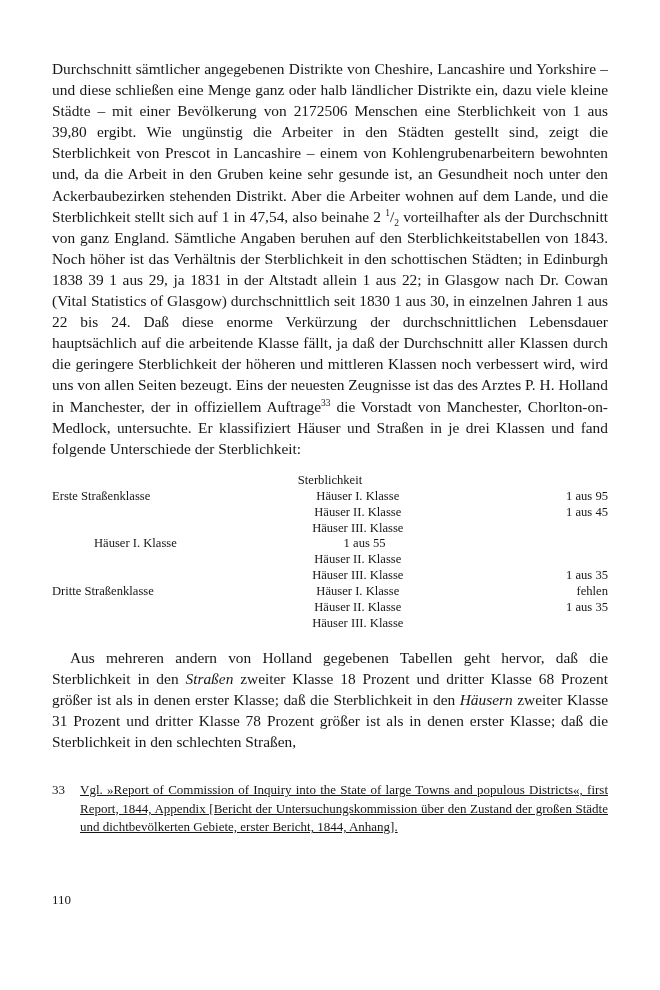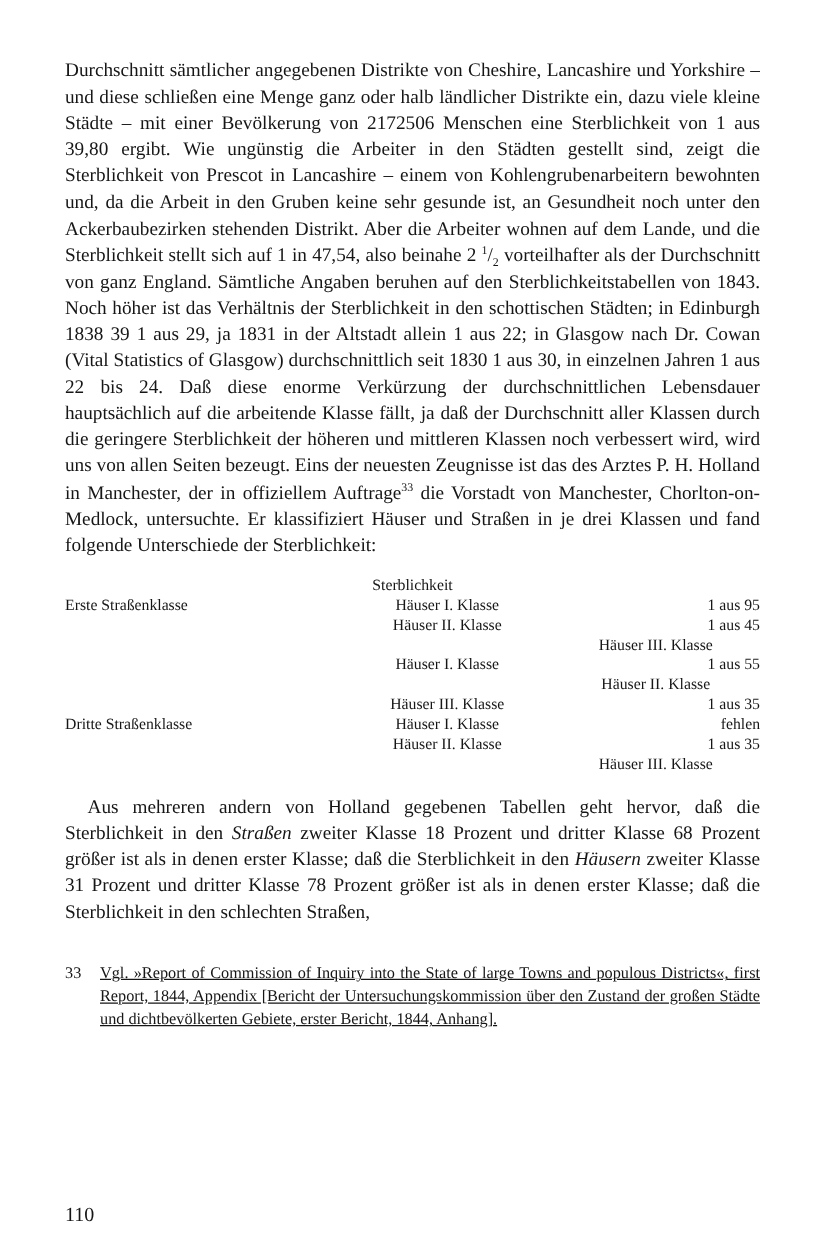--- a/index.html
+++ b/index.html
@@ -9,21 +9,21 @@
     height: 990px;
     font-family: "Liberation Serif", serif;
     color: #161616;
     position: relative;
     overflow: hidden;
   }
   .page {
     position: relative;
     width: 660px;
     height: 990px;
-    padding: 46px 52px 0 52px;
+    padding: 58px 52px 0 52px;
   }
   .body-text {
     font-size: 15.4px;
     line-height: 21.1px;
     text-align: justify;
     hyphens: auto;
     -webkit-hyphens: auto;
   }
   .body-text.indent { text-indent: 18px; }
   .fn-ref {
@@ -41,21 +41,21 @@
     vertical-align: sub;
     line-height: 0;
   }
   .mort-table {
     margin-top: 14px;
     margin-bottom: 15px;
     font-size: 12.6px;
     line-height: 15.9px;
   }
   .t-title { text-align: center; }
-  .t-row { display: flex; justify-content: flex-end; }
+  .t-row { display: flex; }
   .c-street { width: 40%; text-align: left; }
   .c-house  { width: 30%; text-align: center; }
   .c-rate   { width: 30%; text-align: right; }
   .para2 { margin-top: 11px; }
   .footnote {
     margin-top: 29px;
     font-size: 13px;
     line-height: 18.4px;
     display: flex;
   }
@@ -63,22 +63,22 @@
   .fn-text {
     flex: 1;
     text-align: justify;
     hyphens: auto;
     text-decoration: underline;
     -webkit-hyphens: auto;
   }
   .page-number {
     position: absolute;
     left: 52px;
-    top: 964px;
-    font-size: 16px;
+    top: 892px;
+    font-size: 13px;
   }
 </style>
 </head>
 <body>
 
 <div class="page">
 
   <p class="body-text"><span>Durchschnitt sämtlicher angegebenen Distrikte von Cheshire, Lancashire und Yorkshire – und diese schließen eine Menge ganz oder halb ländlicher Distrikte ein, dazu viele kleine Städte – mit einer Bevölkerung von 2172506 Menschen eine Sterblichkeit von 1 aus 39,80 ergibt. Wie ungünstig die Arbeiter in den Städten gestellt sind, zeigt die Sterblichkeit von Prescot in Lancashire – einem von Kohlengrubenarbeitern bewohnten und, da die Arbeit in den Gruben keine sehr gesunde ist, an Gesundheit noch unter den Ackerbaubezirken stehenden Distrikt. Aber die Arbeiter wohnen auf dem Lande, und die Sterblichkeit stellt sich auf 1 in 47,54, also beinahe 2 </span><span class="frac"><sup>1</sup><span>/</span><sub>2</sub></span><span> vorteilhafter als der Durchschnitt von ganz England. Sämtliche Angaben beruhen auf den Sterblichkeitstabellen von 1843. Noch höher ist das Verhältnis der Sterblichkeit in den schottischen Städten; in Edinburgh 1838 39 1 aus 29, ja 1831 in der Altstadt allein 1 aus 22; in Glasgow nach Dr. Cowan (Vital Statistics of Glasgow) durchschnittlich seit 1830 1 aus 30, in einzelnen Jahren 1 aus 22 bis 24. Daß diese enorme Verkürzung der durchschnittlichen Lebensdauer hauptsächlich auf die arbeitende Klasse fällt, ja daß der Durchschnitt aller Klassen durch die geringere Sterblichkeit der höheren und mittleren Klassen noch verbessert wird, wird uns von allen Seiten bezeugt. Eins der neuesten Zeugnisse ist das des Arztes P. H. Holland in Manchester, der in offiziellem Auftrage</span><sup class="fn-ref">33</sup><span> die Vorstadt von Manchester, Chorlton-on-Medlock, untersuchte. Er klassifiziert Häuser und Straßen in je drei Klassen und fand folgende Unterschiede der Sterblichkeit:</span></p>
 
   <div class="mort-table">

